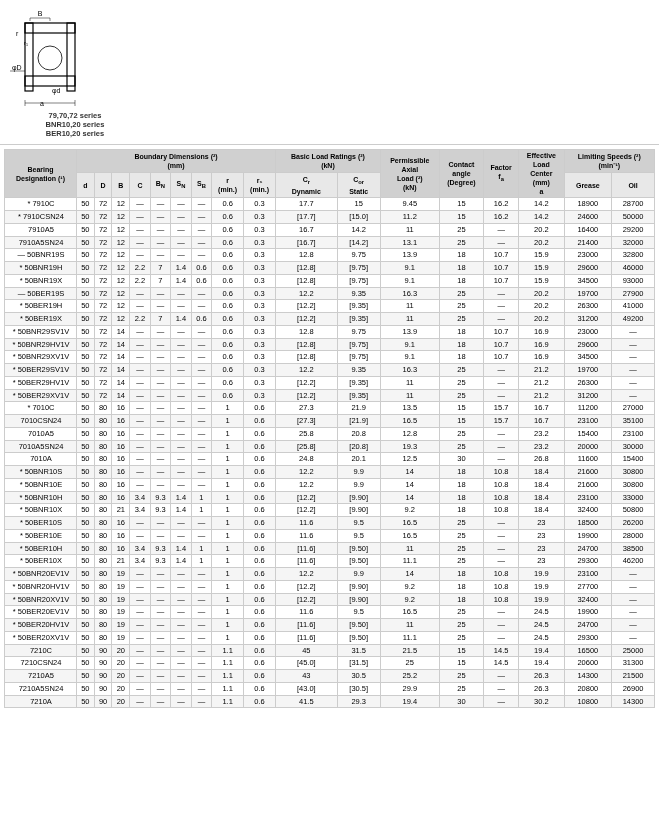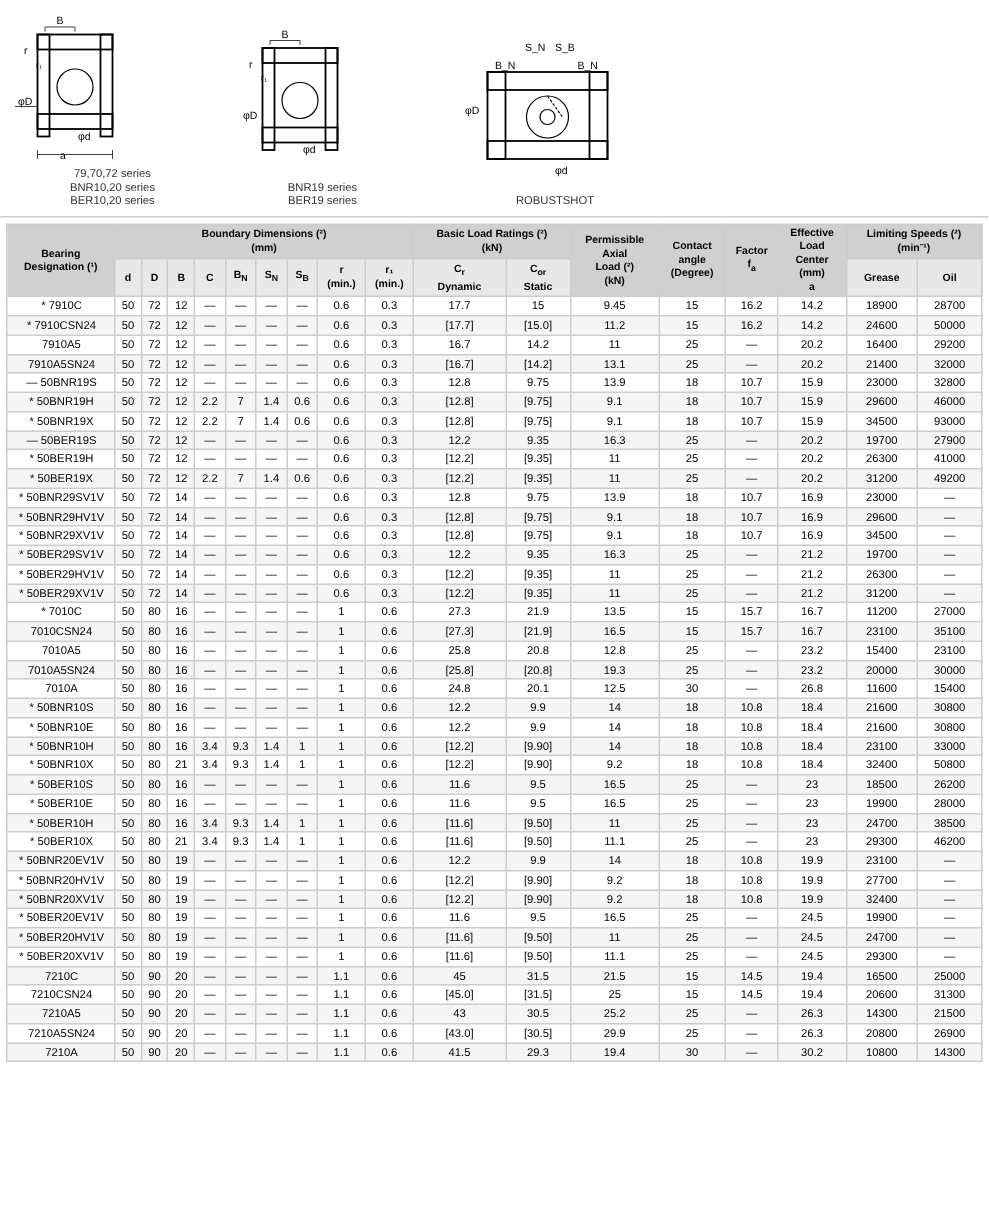--- a/index.html
+++ b/index.html
@@ -99,72 +99,26 @@
       <text x="2" y="62" font-size="7">φD</text>
       <line x1="15" y1="63" x2="0" y2="63" stroke="#000" stroke-width="0.5"></line>
 
       <text x="42" y="85" font-size="7">φd</text>
 
       <text x="30" y="98" font-size="7">a</text>
       <line x1="15" y1="95" x2="65" y2="95" stroke="#000" stroke-width="0.5"></line>
       <line x1="15" y1="92" x2="15" y2="98" stroke="#000" stroke-width="0.5"></line>
       <line x1="65" y1="92" x2="65" y2="98" stroke="#000" stroke-width="0.5"></line>
     </svg>
-    <div class="diagram-label" style="white-space:pre-line;">79,70,72 series
+    <div class="diagram-label" style="white-space:pre-line;font-weight:bold;">79,70,72 series
 BNR10,20 series
 BER10,20 series</div>
   </div>
 
-  <div class="diagram-item">
-    <svg width="110" height="100" viewBox="0 0 110 100">
-      <text x="30" y="8" font-size="7" text-anchor="middle">B</text>
-      <line x1="20" y1="10" x2="40" y2="10" stroke="#000" stroke-width="0.5"></line>
-      <line x1="20" y1="10" x2="20" y2="13" stroke="#000" stroke-width="0.5"></line>
-      <line x1="40" y1="10" x2="40" y2="13" stroke="#000" stroke-width="0.5"></line>
-
-      <rect x="15" y="15" width="50" height="10" fill="none" stroke="#000" stroke-width="1.2"></rect>
-      <rect x="15" y="68" width="50" height="10" fill="none" stroke="#000" stroke-width="1.2"></rect>
-      <rect x="15" y="15" width="8" height="68" fill="none" stroke="#000" stroke-width="1.2"></rect>
-      <rect x="57" y="15" width="8" height="68" fill="none" stroke="#000" stroke-width="1.2"></rect>
-      <circle cx="40" cy="50" r="12" fill="none" stroke="#000" stroke-width="0.8"></circle>
-
-      <text x="6" y="28" font-size="7">r</text>
-      <text x="14" y="37" font-size="6">r₁</text>
-      <text x="2" y="62" font-size="7">φD</text>
-      <text x="42" y="85" font-size="7">φd</text>
-    </svg>
-    <div class="diagram-label" style="white-space:pre-line;">BNR19 series
-BER19 series</div>
-  </div>
-
-  <div class="diagram-item">
-    <svg width="160" height="100" viewBox="0 0 160 100">
-
-      <text x="60" y="8" font-size="7">S_N</text>
-
-      <text x="80" y="8" font-size="7">S_B</text>
-
-      <text x="40" y="20" font-size="7">B_N</text>
-      <text x="95" y="20" font-size="7">B_N</text>
-
-      <rect x="35" y="22" width="80" height="12" fill="none" stroke="#000" stroke-width="1.2"></rect>
-      <rect x="35" y="68" width="80" height="12" fill="none" stroke="#000" stroke-width="1.2"></rect>
-      <rect x="35" y="22" width="12" height="58" fill="none" stroke="#000" stroke-width="1.2"></rect>
-      <rect x="103" y="22" width="12" height="58" fill="none" stroke="#000" stroke-width="1.2"></rect>
-
-      <circle cx="75" cy="52" r="14" fill="none" stroke="#000" stroke-width="0.8"></circle>
-      <circle cx="75" cy="52" r="5" fill="none" stroke="#000" stroke-width="0.8"></circle>
-
-      <line x1="75" y1="38" x2="85" y2="52" stroke="#000" stroke-width="0.7" stroke-dasharray="2,1"></line>
-
-      <text x="20" y="50" font-size="7">φD</text>
-      <text x="80" y="90" font-size="7">φd</text>
-    </svg>
-    <div class="diagram-label" style="white-space:pre-line;">ROBUSTSHOT</div>
-  </div>
+
 </div>
 
 <div class="table-section">
   <table>
     <thead>
       <tr class="header-main">
         <th rowspan="3" style="width:72px;">Bearing<br>Designation (¹)</th>
         <th colspan="9">Boundary Dimensions (²)<br>(mm)</th>
         <th colspan="2">Basic Load Ratings (²)<br>(kN)</th>
         <th rowspan="2">Permissible<br>Axial<br>Load (²)<br>(kN)</th>

